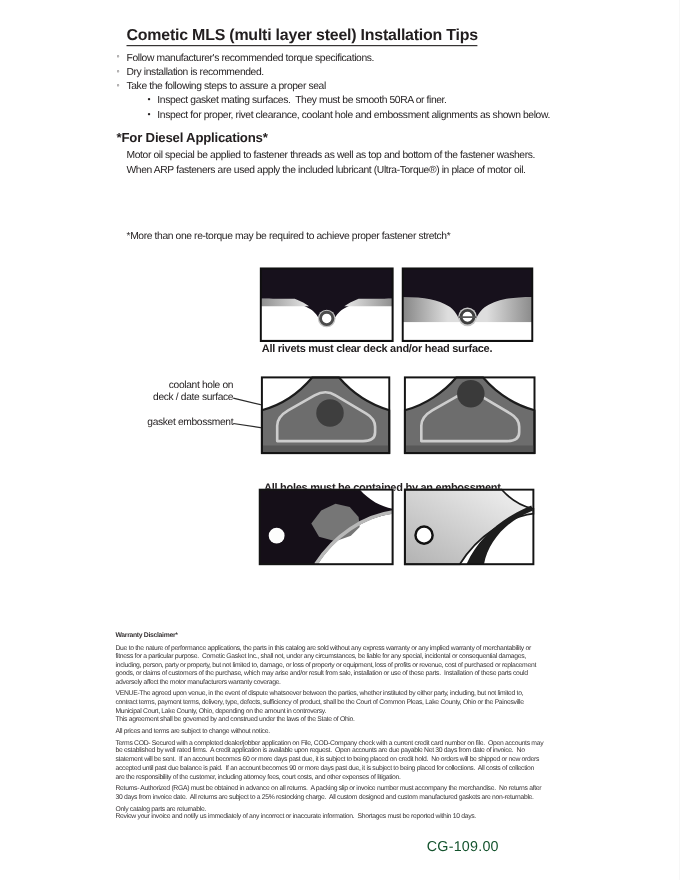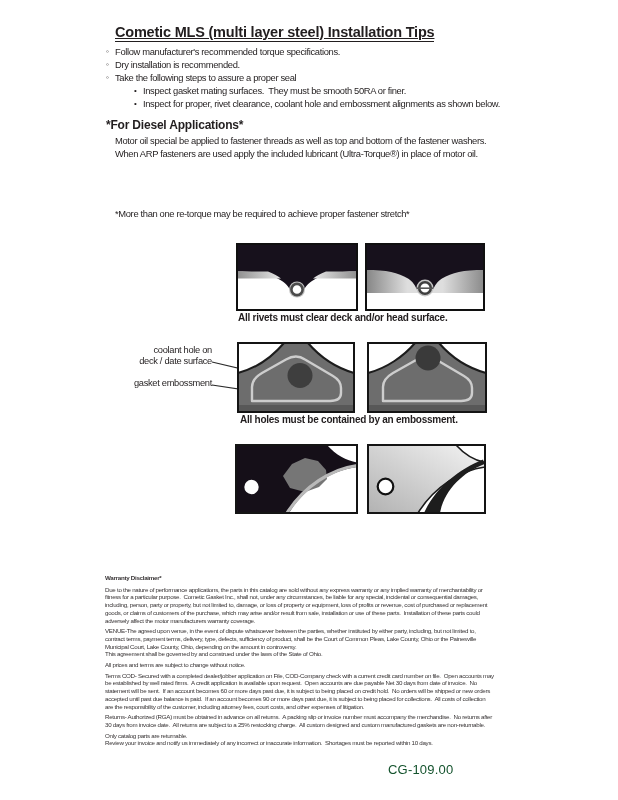--- a/index.html
+++ b/index.html
@@ -6,21 +6,21 @@
   .page{
     position:relative;width:618px;height:800px;background:#ffffff;
     font-family:"Liberation Sans","DejaVu Sans",sans-serif;
     color:#221e1f;overflow:hidden;
   }
   .abs{position:absolute;}
   .pre{white-space:pre;}
   .prelines{white-space:pre;}
   .title{
     left:115px;top:24px;font-size:14.5px;font-weight:bold;letter-spacing:-0.2px;
-    border-bottom:1.6px solid #221e1f;padding-bottom:1px;display:inline-block;margin:0;text-decoration:underline;
+    border-bottom:1.6px solid #221e1f;padding-bottom:1px;display:inline-block;margin:0;
   }
   .body-line{font-size:9.4px;letter-spacing:-0.35px;line-height:13px;}
   .bullet{display:flex;font-size:9.4px;letter-spacing:-0.35px;line-height:13px;}
   .bullet .marker{width:9px;flex:0 0 9px;font-size:8px;line-height:13px;}
   .b1{left:106px;top:45px;}
   .b2{left:106px;top:58px;}
   .b3{left:106px;top:71px;}
   .sb1{left:134px;top:84px;}
   .sb2{left:134px;top:97px;}
   .diesel-heading{left:106px;top:118px;font-size:12px;font-weight:bold;letter-spacing:-0.2px;margin:0;}
@@ -36,21 +36,21 @@
   .fl3w{left:367px;top:430px;width:119px;}
   .figbox{display:block;}
   .fb1r{left:236px;top:243px;}
   .fb1w{left:365px;top:243px;}
   .fb2r{left:237px;top:342px;}
   .fb2w{left:367px;top:342px;}
   .fb3r{left:235px;top:444px;}
   .fb3w{left:367px;top:444px;}
   .caption{font-size:10px;font-weight:bold;letter-spacing:-0.25px;line-height:11.5px;}
   .cap1{left:238px;top:312px;}
-  .cap2{left:240px;top:414px;}
+  .cap2{left:240px;top:438px;}
   .cap3{left:238px;top:516px;}
   .ann{font-size:9.3px;letter-spacing:-0.3px;line-height:10.5px;text-align:right;width:116px;}
   .ann1{left:96px;top:345px;}
   .ann2{left:96px;top:378px;}
   .leader{left:209px;top:356px;}
   .legal{left:105px;top:574px;width:420px;font-size:6.2px;letter-spacing:-0.28px;line-height:7.7px;color:#373334;}
   .legal .lp{margin:0 0 3px 0;}
   .legal .lh{font-weight:bold;margin:0 0 4px 0;}
   .footer-code{left:388px;top:762px;font-size:13px;letter-spacing:0.2px;color:#14532d;}
 </style>

